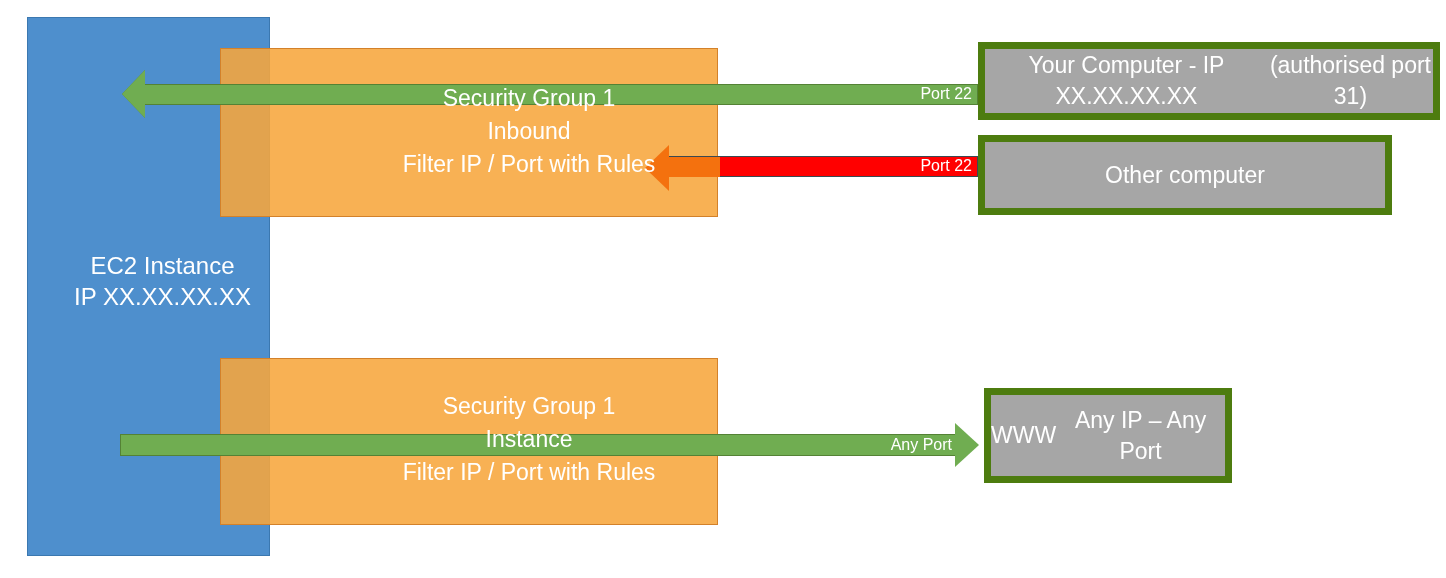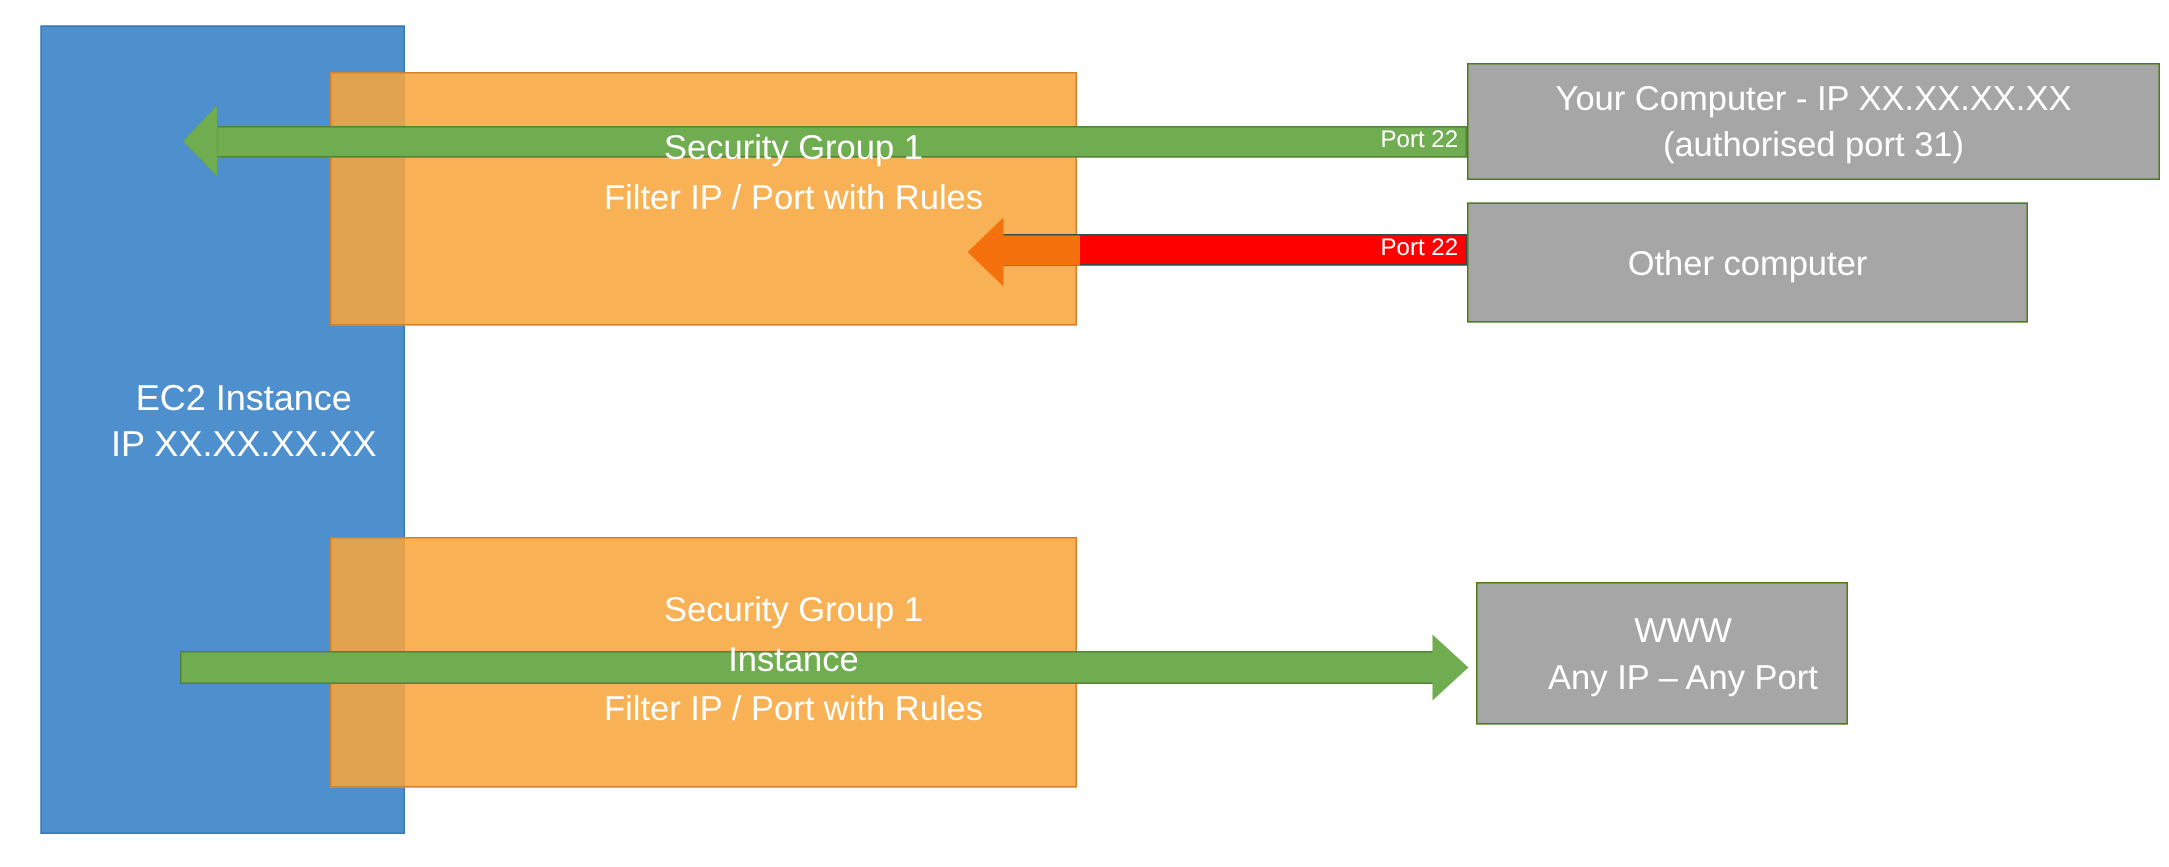--- a/index.html
+++ b/index.html
@@ -123,35 +123,35 @@
     pointer-events: none;
     white-space: nowrap;
   }
   .port-label-green-in  { left: 760px; top: 83px;  width: 212px; }
   .port-label-red-in    { left: 760px; top: 155px; width: 212px; }
   .port-label-green-out { left: 740px; top: 434px; width: 212px; }
 
   
   .gray-box {
     background: #A6A6A6;
-    border: 1px solid #4d7c0f;
+    border: 7px solid #4d7c0f;
     box-sizing: border-box;
     color: #ffffff;
     font-size: 23px;
     line-height: 31px;
     text-align: center;
     display: flex;
-    flex-direction: column;
+    flex-direction: row;
     align-items: center;
     justify-content: center;
     z-index: 2;
   }
   .gray-your-computer { left: 978px; top: 42px;  width: 462px; height: 78px; }
-  .gray-other-computer{ left: 978px; top: 135px; width: 374px; height: 80px; }
-  .gray-www           { left: 984px; top: 388px; width: 248px; height: 95px; padding-left: 28px; }
+  .gray-other-computer{ left: 978px; top: 135px; width: 414px; height: 80px; }
+  .gray-www           { left: 984px; top: 388px; width: 248px; height: 95px; }
   .gray-line { display: block; }
 </style>
 </head>
 <body>
 
 <div id="canvas">
 
   <div class="abs ec2-box"></div>
   <div class="abs ec2-label">
     <div>EC2 Instance</div>
@@ -167,31 +167,33 @@
 
   <div class="abs bar bar-red-in"></div>
   <div class="abs bar bar-orange-in"></div>
   <div class="abs head head-orange-in"></div>
 
   <div class="abs bar bar-green-out"></div>
   <div class="abs head head-green-out"></div>
 
   <div class="abs sg-text sg-text-inbound">
     <div>Security Group 1</div>
+    <div>Inbound</div>
     <div>Filter IP / Port with Rules</div>
   </div>
 
   <div class="abs sg-text sg-text-outbound">
     <div>Security Group 1</div>
     <div>Instance</div>
     <div>Filter IP / Port with Rules</div>
   </div>
 
   <div class="abs port-label port-label-green-in">Port 22</div>
   <div class="abs port-label port-label-red-in">Port 22</div>
+  <div class="abs port-label port-label-green-out">Any Port</div>
 
   <div class="abs gray-box gray-your-computer">
     <span class="gray-line">Your Computer - IP XX.XX.XX.XX</span>
     <span class="gray-line">(authorised port 31)</span>
   </div>
 
   <div class="abs gray-box gray-other-computer">
     <span class="gray-line">Other computer</span>
   </div>
 

